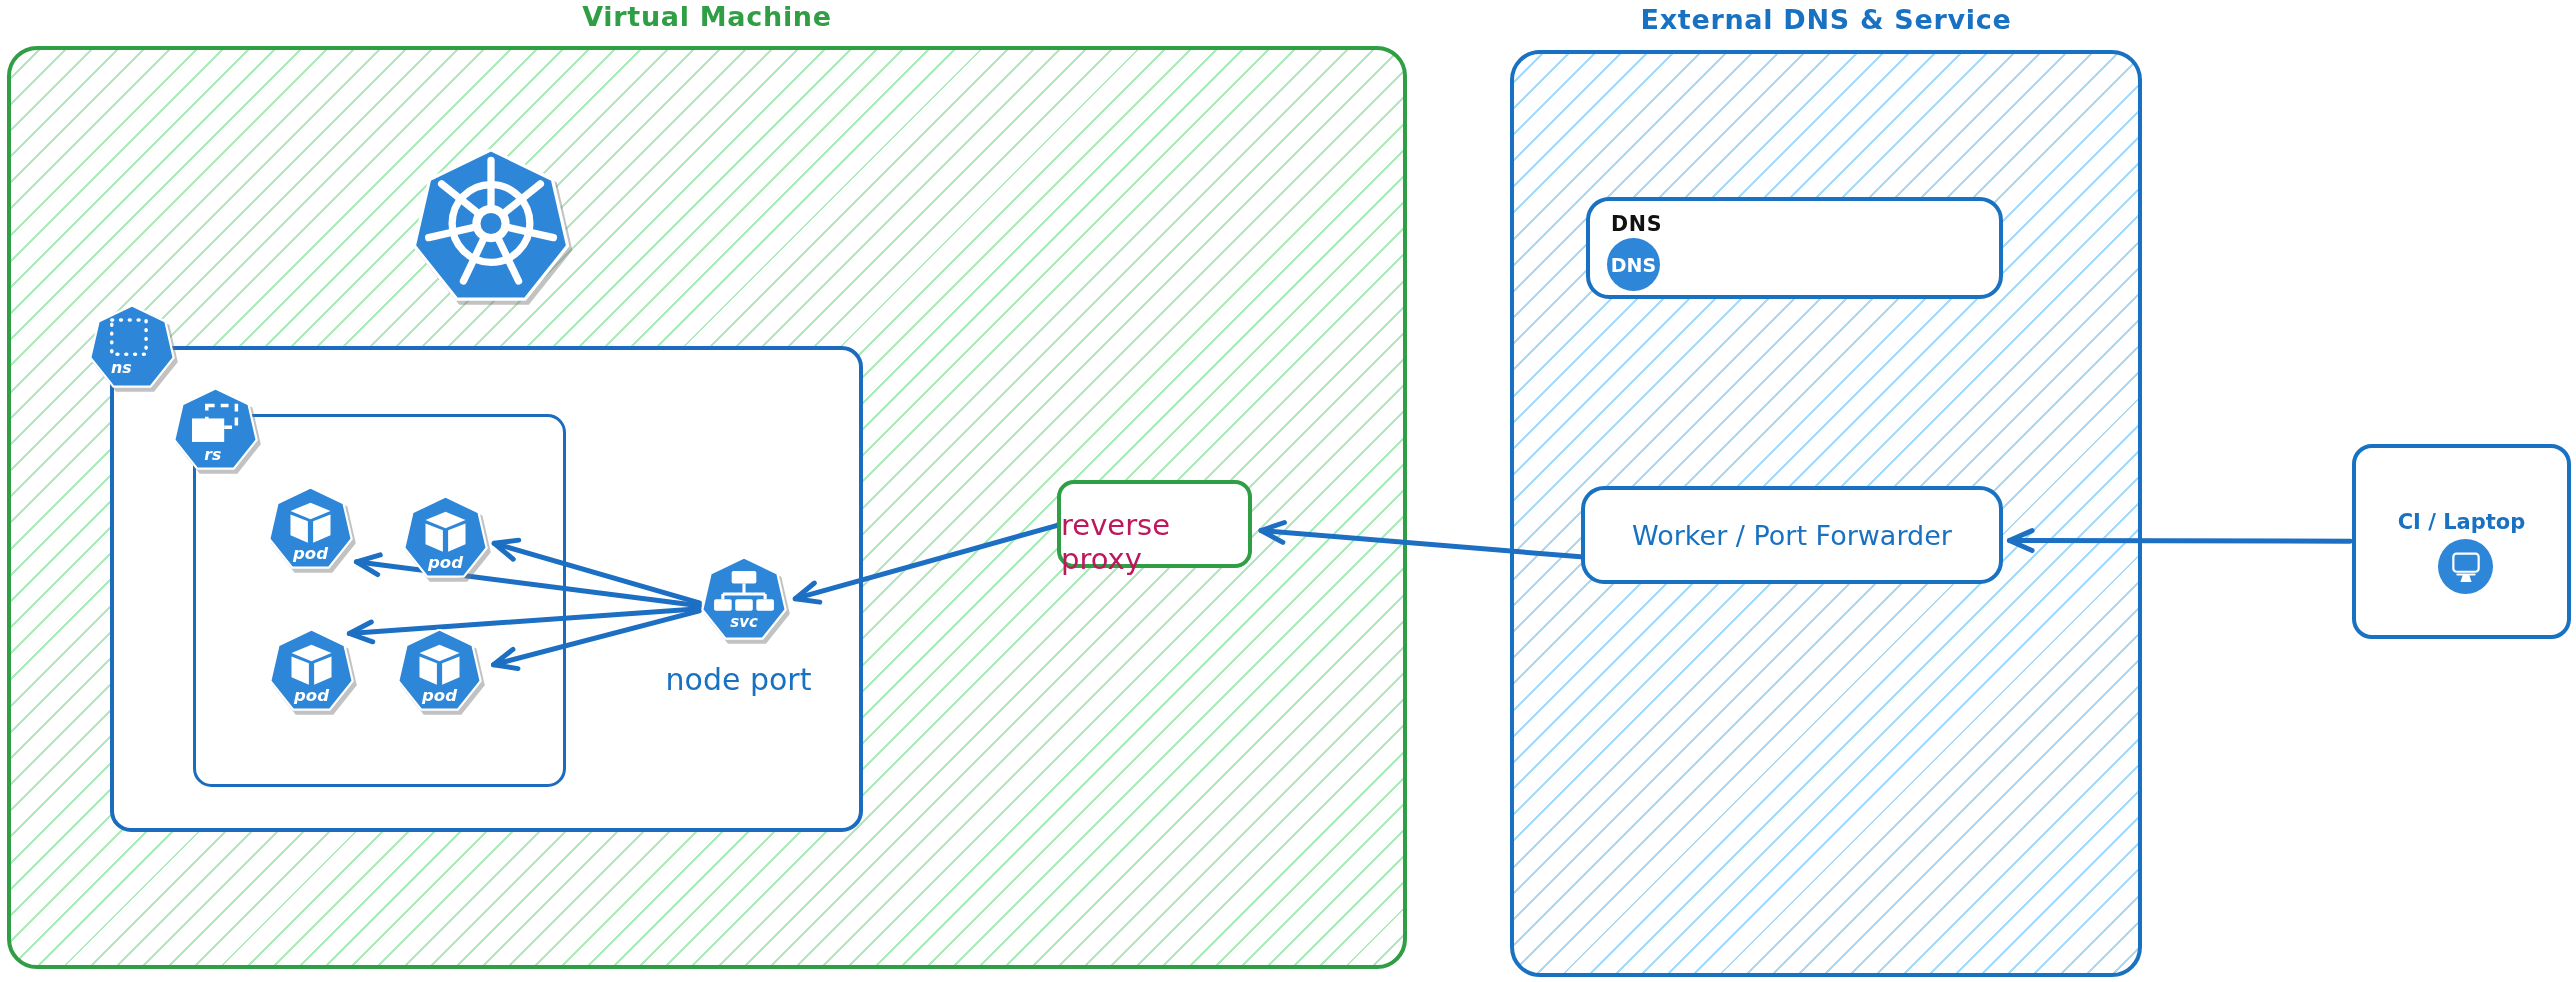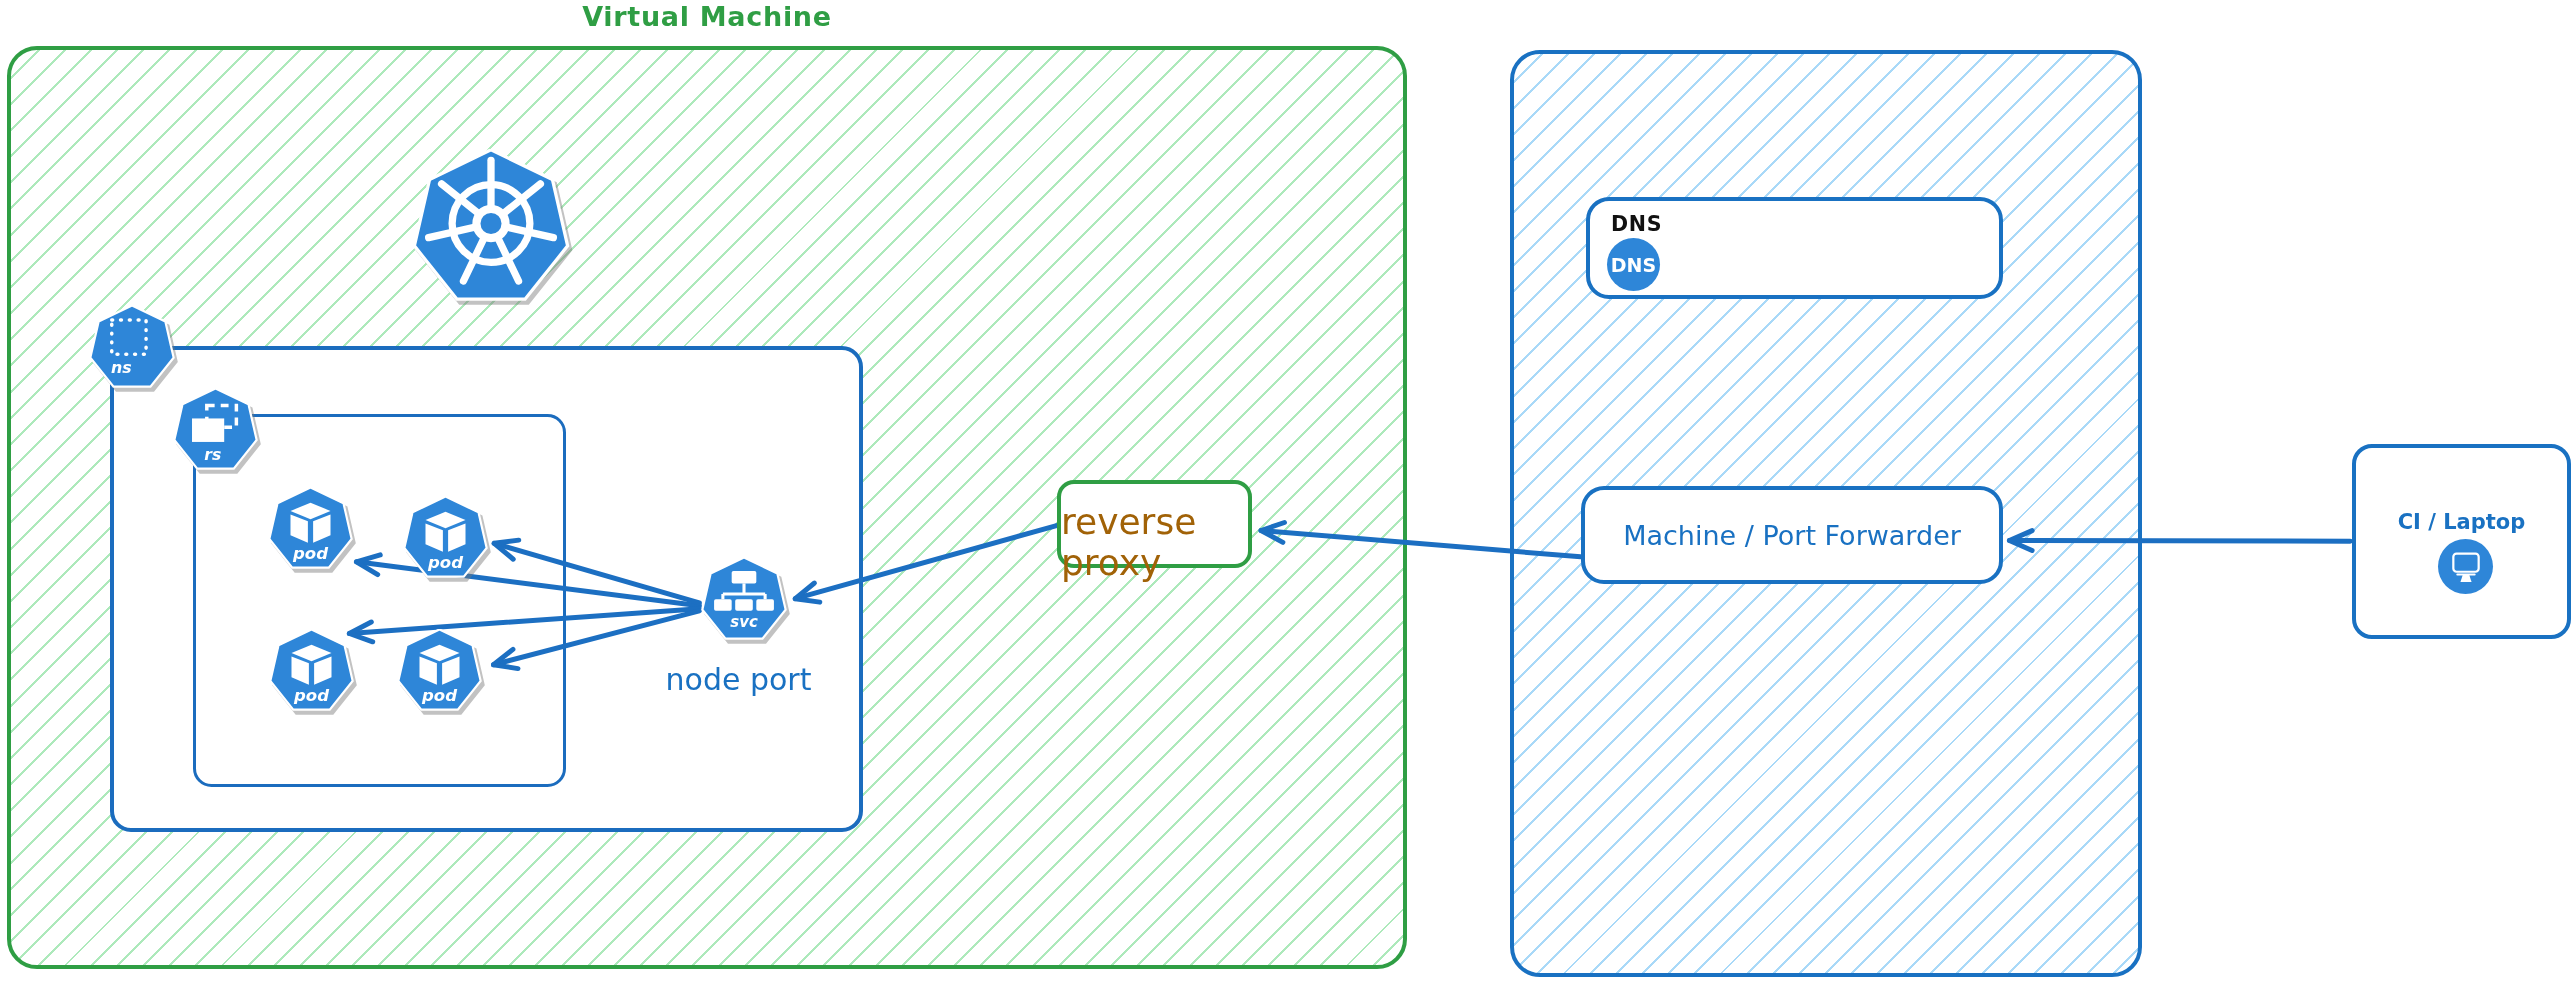--- a/index.html
+++ b/index.html
@@ -24,21 +24,21 @@
 
   
   .white-box{position:absolute;box-sizing:border-box;background:#ffffff;}
   .ns-box{left:110px;top:346px;width:753px;height:486px;border:4.3px solid #1b6cbe;border-radius:21px;}
   .rs-box{left:193px;top:414px;width:373px;height:373px;border:3.6px solid #1b6cbe;border-radius:18.5px;}
 
   
   .card{position:absolute;box-sizing:border-box;background:#ffffff;}
   .proxy-box{left:1057px;top:480px;width:195px;height:88px;border:4.3px solid #2f9e44;border-radius:17px;
              display:flex;align-items:center;justify-content:center;}
-  .proxy-box span{color:#a16207;font-size:36px;font-weight:500;margin-top:36px;}
+  .proxy-box span{color:#be185d;font-size:29px;font-weight:500;margin-top:36px;}
   .dns-card{left:1586px;top:197px;width:417px;height:102px;border:4.3px solid #1971c2;border-radius:23px;text-align:center;}
   .dns-tag{position:absolute;left:21px;top:11.4px;color:#111111;font-size:20.6px;font-weight:700;letter-spacing:0.7px;}
   .dns-circle{position:absolute;left:17px;top:37px;width:53px;height:53px;border-radius:50%;
               background:#2e86d8;display:flex;align-items:center;justify-content:center;
               color:#ffffff;font-size:19px;font-weight:700;}
   .dns-label{position:absolute;left:78px;top:0;width:327px;height:102px;display:flex;align-items:center;justify-content:center;
              color:#1971c2;font-size:27px;font-weight:500;}
   .worker-card{left:1581px;top:486px;width:422px;height:98px;border:4.3px solid #1971c2;border-radius:23px;
                display:flex;align-items:center;justify-content:center;}
   .worker-card span{color:#1971c2;font-size:27px;font-weight:500;}
@@ -60,20 +60,21 @@
   .txt-layer{z-index:50;}
 </style>
 </head>
 <body>
 
 <div class="canvas">
 
   <div class="group vm-box"></div>
   <div class="group ext-box"></div>
   <div class="group-title vm-title">Virtual Machine</div>
+  <div class="group-title ext-title">External DNS &amp; Service</div>
 
   <div class="white-box ns-box"></div>
   <div class="white-box rs-box"></div>
 
   <svg class="arrows" viewBox="0 0 3628 1384">
     <defs>
       <marker id="ah" viewBox="0 0 48 40" refX="40" refY="20" markerWidth="48" markerHeight="40" orient="auto" markerUnits="userSpaceOnUse">
         <path d="M8,6 L40,20 L8,34" fill="none" stroke="#1c6fc2" stroke-width="7" stroke-linecap="round" stroke-linejoin="round"></path>
       </marker>
     </defs>
@@ -170,21 +171,21 @@
   </div>
 
   <div class="card dns-card txt-layer">
     <div class="dns-tag">DNS</div>
     <div class="dns-circle">
       <span>DNS</span>
     </div>
   </div>
 
   <div class="card worker-card txt-layer">
-    <span>Machine / Port Forwarder</span>
+    <span>Worker / Port Forwarder</span>
   </div>
 
   <div class="card ci-card txt-layer">
     <div class="ci-label">CI / Laptop</div>
     <div class="ci-circle">
       <svg width="38" height="38" viewBox="0 0 48 48">
         <rect x="8" y="7" width="32" height="23" rx="4" fill="none" stroke="#ffffff" stroke-width="2.8"></rect>
         <line x1="13" y1="33.5" x2="35" y2="33.5" stroke="#ffffff" stroke-width="2.5" stroke-linecap="round"></line>
         <path d="M20,33.5 L28,33.5 L31,43 L17,43 Z" fill="#ffffff"></path>
       </svg>

